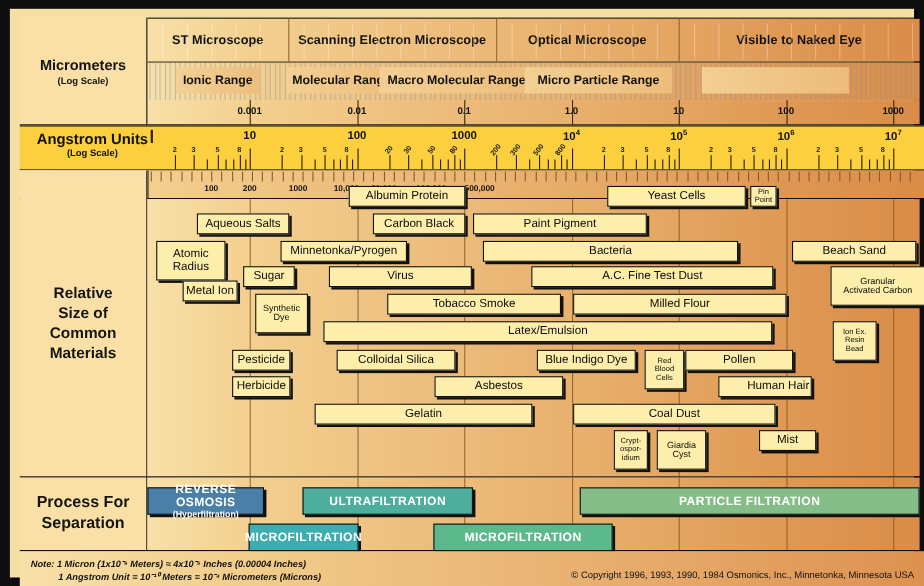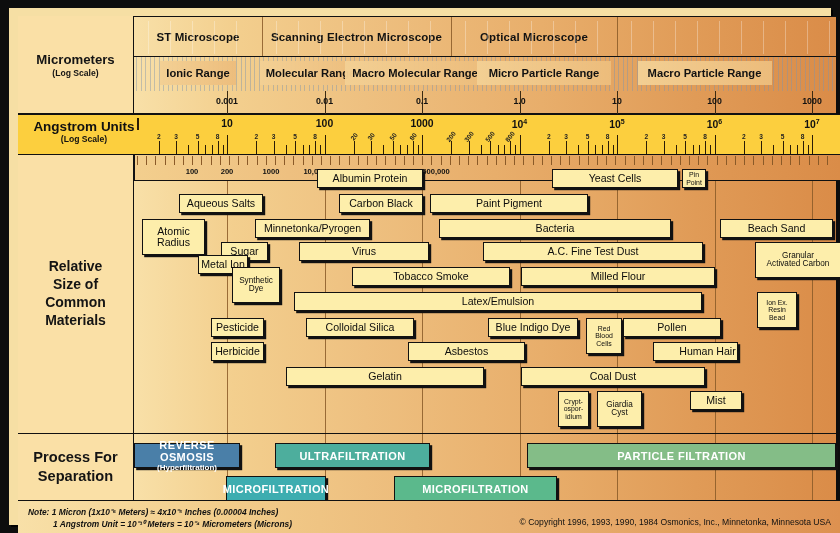--- a/index.html
+++ b/index.html
@@ -124,20 +124,21 @@
         <div class="hatch" style="left: 296px; top: 4px; height: 33px; background: rgb(255, 255, 255); opacity: 0.3;"></div>
         <div class="bandlabel" style="left: 317px; width: 166px;">Optical Microscope</div>
         <div class="vline" style="left: 317px; top: 0px; height: 100%;"></div>
         <div class="hatch" style="left: 331px; top: 4px; height: 33px; background: rgb(255, 255, 255); opacity: 0.3;"></div>
         <div class="hatch" style="left: 353px; top: 4px; height: 33px; background: rgb(255, 255, 255); opacity: 0.3;"></div>
         <div class="hatch" style="left: 375px; top: 4px; height: 33px; background: rgb(255, 255, 255); opacity: 0.3;"></div>
         <div class="hatch" style="left: 397px; top: 4px; height: 33px; background: rgb(255, 255, 255); opacity: 0.3;"></div>
         <div class="hatch" style="left: 419px; top: 4px; height: 33px; background: rgb(255, 255, 255); opacity: 0.3;"></div>
         <div class="hatch" style="left: 441px; top: 4px; height: 33px; background: rgb(255, 255, 255); opacity: 0.3;"></div>
         <div class="hatch" style="left: 463px; top: 4px; height: 33px; background: rgb(255, 255, 255); opacity: 0.3;"></div>
+        <div class="bandlabel" style="left: 483px; width: 219px;">Visible to Naked Eye</div>
         <div class="vline" style="left: 483px; top: 0px; height: 100%;"></div>
         <div class="hatch" style="left: 497px; top: 4px; height: 33px; background: rgb(255, 255, 255); opacity: 0.3;"></div>
         <div class="hatch" style="left: 519px; top: 4px; height: 33px; background: rgb(255, 255, 255); opacity: 0.3;"></div>
         <div class="hatch" style="left: 541px; top: 4px; height: 33px; background: rgb(255, 255, 255); opacity: 0.3;"></div>
         <div class="hatch" style="left: 563px; top: 4px; height: 33px; background: rgb(255, 255, 255); opacity: 0.3;"></div>
         <div class="hatch" style="left: 585px; top: 4px; height: 33px; background: rgb(255, 255, 255); opacity: 0.3;"></div>
         <div class="hatch" style="left: 607px; top: 4px; height: 33px; background: rgb(255, 255, 255); opacity: 0.3;"></div>
         <div class="hatch" style="left: 629px; top: 4px; height: 33px; background: rgb(255, 255, 255); opacity: 0.3;"></div>
         <div class="hatch" style="left: 651px; top: 4px; height: 33px; background: rgb(255, 255, 255); opacity: 0.3;"></div>
         <div class="hatch" style="left: 673px; top: 4px; height: 33px; background: rgb(255, 255, 255); opacity: 0.3;"></div>
@@ -301,21 +302,20 @@
         <div class="hatch" style="left: 698.15px; top: 0px; height: 34px;"></div>
         <div style="position: absolute; top: 4px; height: 24px; left: 25.8px; width: 76.4px; background: linear-gradient(to right, rgb(243, 208, 148), rgb(237, 189, 124)); opacity: 0.97;"></div>
         <div class="rangelabel" style="left: -6px; width: 140px; background: linear-gradient(to right, rgba(0, 0, 0, 0), rgba(0, 0, 0, 0));">Ionic Range</div>
         <div style="position: absolute; top: 4px; height: 24px; left: 125.5px; width: 102px; background: linear-gradient(to right, rgb(243, 208, 148), rgb(237, 189, 124)); opacity: 0.97;"></div>
         <div class="rangelabel" style="left: 106.5px; width: 140px; background: linear-gradient(to right, rgba(0, 0, 0, 0), rgba(0, 0, 0, 0));">Molecular Range</div>
         <div style="position: absolute; top: 4px; height: 24px; left: 210.8px; width: 140.4px; background: linear-gradient(to right, rgb(243, 208, 148), rgb(237, 189, 124)); opacity: 0.97;"></div>
         <div class="rangelabel" style="left: 211px; width: 140px; background: linear-gradient(to right, rgba(0, 0, 0, 0), rgba(0, 0, 0, 0));">Macro Molecular Range</div>
         <div style="position: absolute; top: 4px; height: 24px; left: 343px; width: 134px; background: linear-gradient(to right, rgb(243, 208, 148), rgb(237, 189, 124)); opacity: 0.97;"></div>
         <div class="rangelabel" style="left: 340px; width: 140px; background: linear-gradient(to right, rgba(0, 0, 0, 0), rgba(0, 0, 0, 0));">Micro Particle Range</div>
         <div style="position: absolute; top: 4px; height: 24px; left: 503.5px; width: 134px; background: linear-gradient(to right, rgb(243, 208, 148), rgb(237, 189, 124)); opacity: 0.97;"></div>
-        <div class="rangelabel" style="left: 500.5px; width: 140px; background: linear-gradient(to right, rgba(0, 0, 0, 0), rgba(0, 0, 0, 0));">Macro Particle Range</div>
       </div>
 
     <div id="micronrow" class="cell">
         <div class="tick" style="left: 93px; top: 0px; width: 1.2px; height: 23px; background: rgb(58, 42, 18);"></div>
         <div class="micrlab" style="left: 93px; top: 5px;">0.001</div>
         <div class="tick" style="left: 190.5px; top: 0px; width: 1.2px; height: 23px; background: rgb(58, 42, 18);"></div>
         <div class="micrlab" style="left: 190.5px; top: 5px;">0.01</div>
         <div class="tick" style="left: 288px; top: 0px; width: 1.2px; height: 23px; background: rgb(58, 42, 18);"></div>
         <div class="micrlab" style="left: 288px; top: 5px;">0.1</div>
         <div class="tick" style="left: 385.5px; top: 0px; width: 1.2px; height: 23px; background: rgb(58, 42, 18);"></div>
@@ -560,21 +560,21 @@
         <div class="matbox" title="Endotoxin/Pyrogen" style="left: 121px; top: 38px; width: 115px; height: 19px;">Minnetonka/Pyrogen</div>
         <div class="matbox" title="Bacteria" style="left: 305px; top: 38px; width: 232px; height: 19px;">Bacteria</div>
         <div class="matbox" title="Beach Sand" style="left: 586px; top: 38px; width: 113px; height: 19px;">Beach Sand</div>
         <div class="matbox" title="Sugar" style="left: 87px; top: 61px; width: 47px; height: 19px;">Sugar</div>
         <div class="matbox" title="Virus" style="left: 165px; top: 61px; width: 130px; height: 19px;">Virus</div>
         <div class="matbox" title="A.C. Fine Test Dust" style="left: 349px; top: 61px; width: 220px; height: 19px;">A.C. Fine Test Dust</div>
         <div class="matbox tiny" title="Granular Activated Carbon" style="left: 621px; top: 61px; width: 86px; height: 36px; flex-direction: column;">
           <span>Granular</span>
           <span>Activated Carbon</span>
         </div>
-        <div class="matbox" title="Metal Ion" style="left: 32px; top: 74px; width: 50px; height: 19px; margin-left: 32px;">Metal Ion</div>
+        <div class="matbox" title="Metal Ion" style="left: 32px; top: 74px; width: 50px; height: 19px;">Metal Ion</div>
         <div class="matbox tiny" title="Synthetic Dye" style="left: 98px; top: 86px; width: 48px; height: 36px; flex-direction: column;">
           <span>Synthetic</span>
           <span>Dye</span>
         </div>
         <div class="matbox" title="Tobacco Smoke" style="left: 218px; top: 86px; width: 158px; height: 19px;">Tobacco Smoke</div>
         <div class="matbox" title="Milled Flour" style="left: 387px; top: 86px; width: 194px; height: 19px;">Milled Flour</div>
         <div class="matbox" title="Latex/Emulsion" style="left: 160px; top: 111px; width: 408px; height: 19px;">Latex/Emulsion</div>
         <div class="matbox mini" title="Ion Ex. Resin Bead" style="left: 623px; top: 111px; width: 40px; height: 36px; flex-direction: column;">
           <span>Ion Ex.</span>
           <span>Resin</span>
@@ -583,21 +583,21 @@
         <div class="matbox" title="Pesticide" style="left: 77px; top: 137px; width: 53px; height: 19px;">Pesticide</div>
         <div class="matbox" title="Colloidal Silica" style="left: 172px; top: 137px; width: 108px; height: 19px;">Colloidal Silica</div>
         <div class="matbox" title="Blue Indigo Dye" style="left: 354px; top: 137px; width: 90px; height: 19px;">Blue Indigo Dye</div>
         <div class="matbox mini" title="Red Blood Cells" style="left: 452px; top: 137px; width: 36px; height: 36px; flex-direction: column;">
           <span>Red</span>
           <span>Blood</span>
           <span>Cells</span>
         </div>
         <div class="matbox" title="Pollen" style="left: 489px; top: 137px; width: 98px; height: 19px;">Pollen</div>
         <div class="matbox" title="Herbicide" style="left: 77px; top: 161px; width: 53px; height: 19px;">Herbicide</div>
-        <div class="matbox" title="Asbestos" style="left: 274px; top: 161px; width: 117px; height: 19px;">Asbestos</div>
+        <div class="matbox" title="Asbestos" style="left: 261px; top: 161px; width: 117px; height: 19px;">Asbestos</div>
         <div class="matbox" title="Human Hair" style="left: 519px; top: 161px; width: 85px; height: 19px; padding-left: 24px;">Human Hair</div>
         <div class="matbox" title="Gelatin" style="left: 152px; top: 186px; width: 198px; height: 19px;">Gelatin</div>
         <div class="matbox" title="Coal Dust" style="left: 387px; top: 186px; width: 184px; height: 19px;">Coal Dust</div>
         <div class="matbox mini" title="Cryptosporidium" style="left: 424px; top: 210px; width: 31px; height: 36px; flex-direction: column;">
           <span>Crypt-</span>
           <span>ospor-</span>
           <span>idium</span>
         </div>
         <div class="matbox tiny" title="Giardia Cyst" style="left: 463px; top: 210px; width: 45px; height: 36px; flex-direction: column;">
           <span>Giardia</span>

